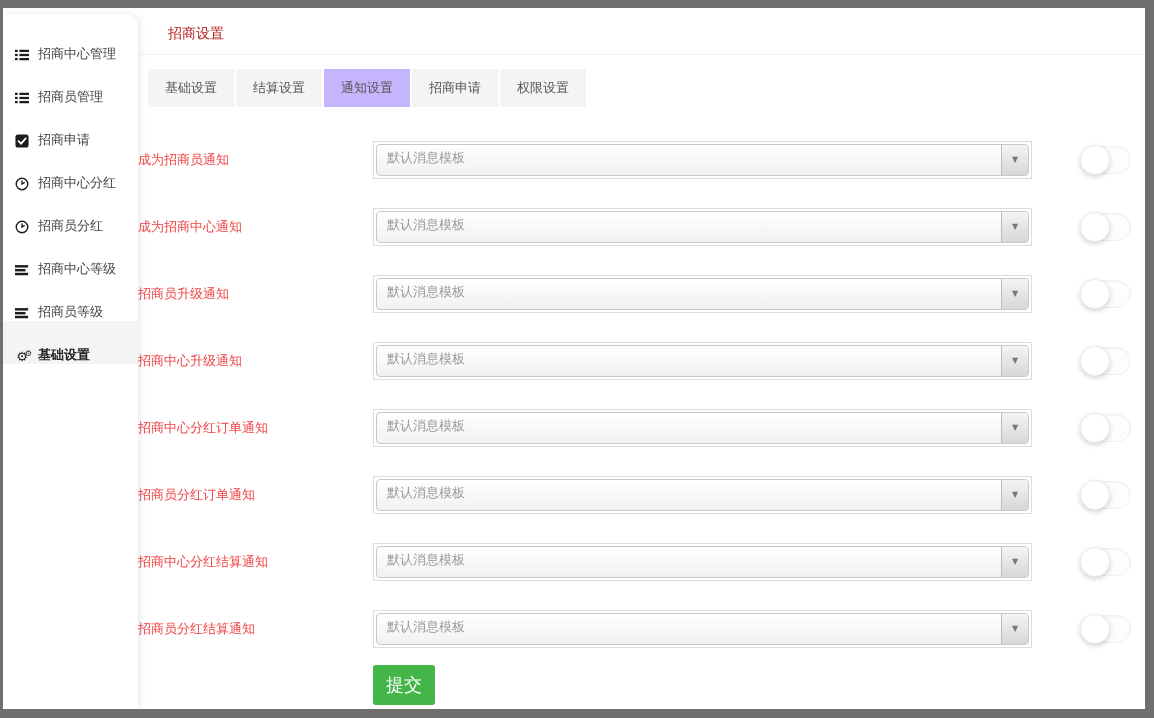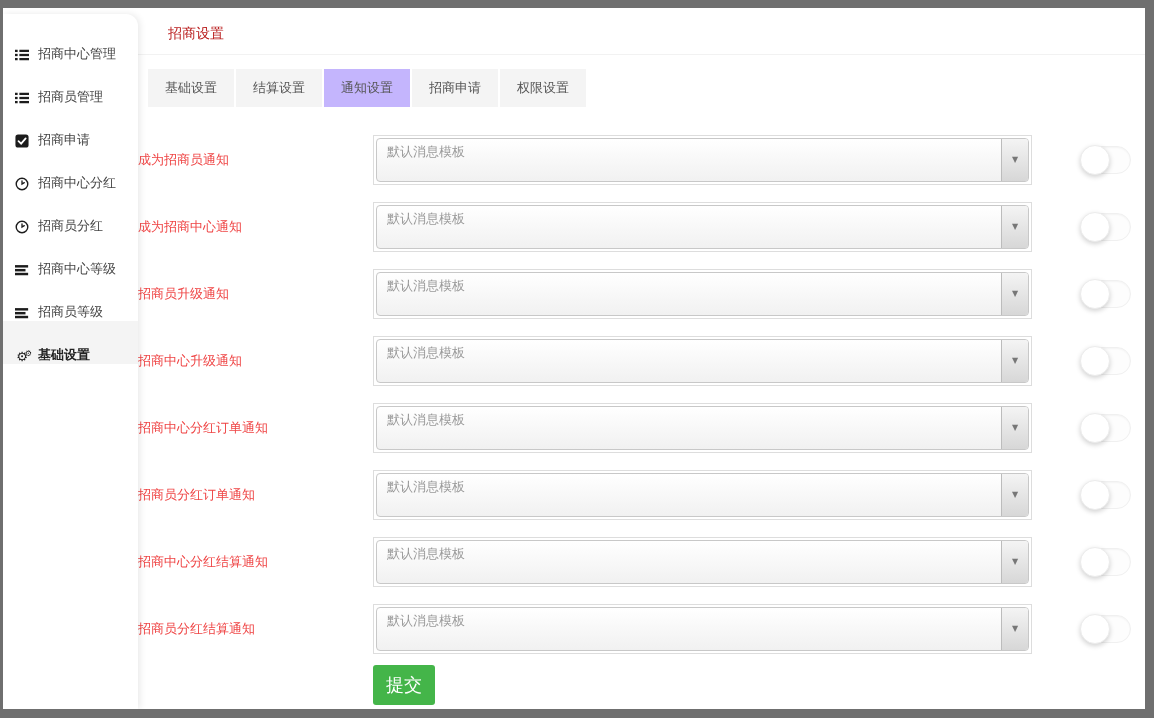--- a/index.html
+++ b/index.html
@@ -39,21 +39,21 @@
   .tab.active { background:#c4b5fd; }
   
   .form { margin-top:19px; }
   .form-row { display:flex; align-items:center; height:67px; }
   .row-label { width:209px; text-align:left; color:#ef4444; font-size:13px; flex:0 0 209px; white-space:nowrap; }
   .select-outer {
     margin-left:26px; width:659px; border:1px solid #ddd; background:#fff;
     padding:2px; cursor:pointer;
   }
   .select-inner {
-    height:44px; border:1px solid #c8c8c8; border-radius:4px; display:flex;
+    height:32px; border:1px solid #c8c8c8; border-radius:4px; display:flex;
     background:linear-gradient(#ffffff,#f1f1f1); overflow:hidden; align-items:stretch;
   }
   .select-value { flex:1; font-size:13px; color:#999; line-height:26px; padding-left:10px; white-space:nowrap; }
   .select-arrow {
     flex:0 0 27px; border-left:1px solid #bcbcbc;
     background:linear-gradient(#f4f4f4,#d7d7d7);
     display:flex; align-items:center; justify-content:center;
     font-size:8px; color:#777; font-family:"DejaVu Sans",sans-serif;
   }
   .toggle {

